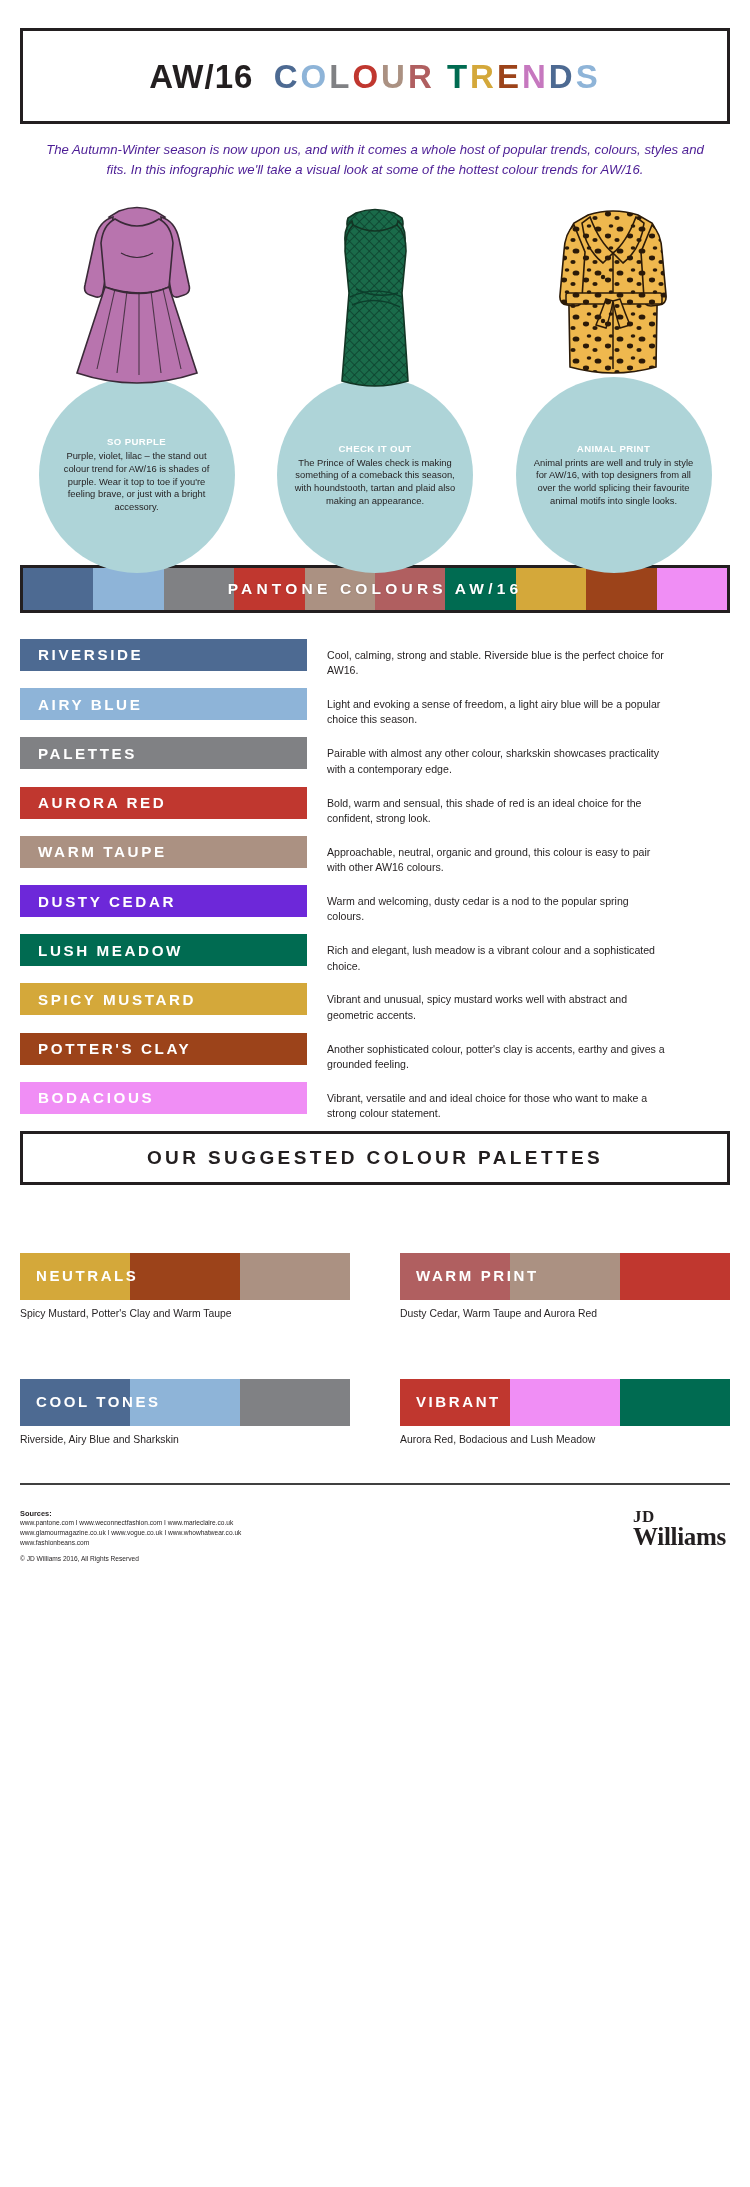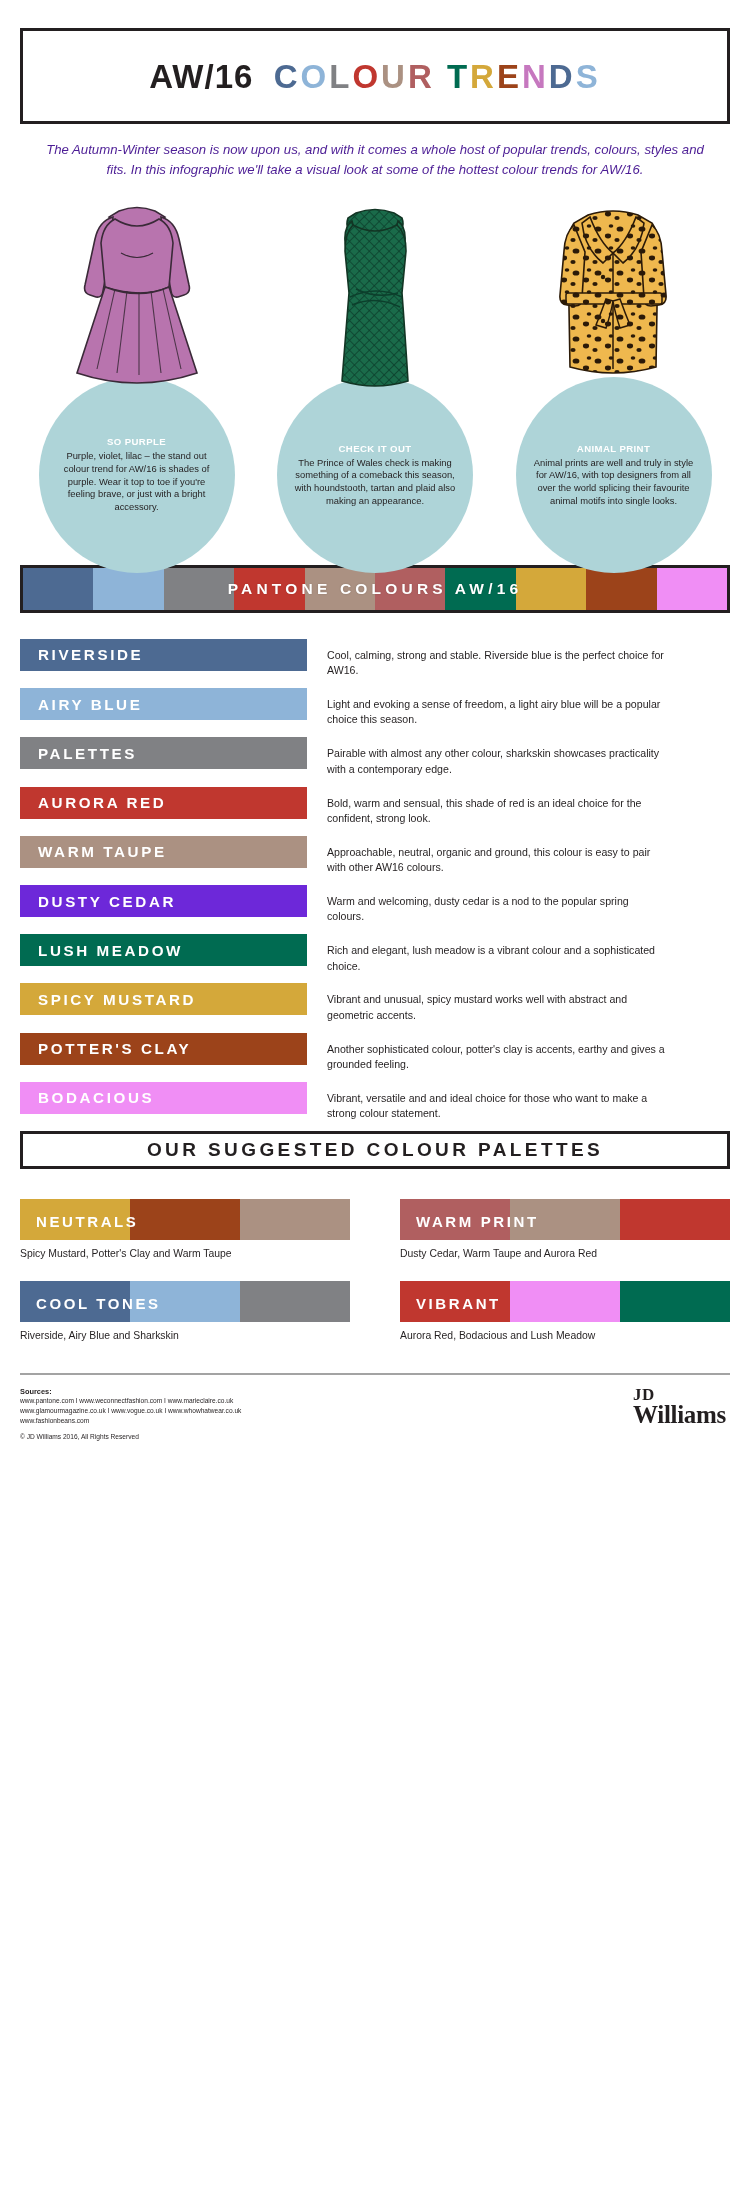--- a/index.html
+++ b/index.html
@@ -141,44 +141,45 @@
     line-height: 1.45;
     padding-top: 9px;
     width: 340px;
     color: #231f20;
   }
 
   
   .pal-head {
     margin-top: 5px;
     border: 3px solid #231f20;
-    height: 38px;
+    height: 54px;
     display: flex;
     align-items: center;
     justify-content: center;
     font-size: 19px;
     font-weight: bold;
     letter-spacing: 3.4px;
   }
 
   
   .pal-grid {
     margin-top: 30px;
     display: flex;
     flex-wrap: wrap;
     justify-content: space-between;
   }
   .pal {
     width: 330px;
     margin-bottom: 22px;
   }
   .pal-bars {
-    height: 41px;
+    height: 47px;
     display: flex;
     position: relative;
+    margin-top: 38px;
   }
   .pal-bars .pb { flex: 1 1 0; }
   .pal-name {
     position: absolute;
     left: 16px;
     top: 0;
     height: 44px;
     display: flex;
     align-items: center;
     color: #ffffff;
@@ -187,23 +188,23 @@
     letter-spacing: 2.6px;
   }
   .pal-cap {
     margin-top: 8px;
     font-size: 10.4px;
     color: #231f20;
   }
 
   
   .footer {
-    margin-top: 10px;
-    border-top: 2px solid #a3a3a3;
-    padding-top: 12px;
+    margin-top: 16px;
+    border-top: 2px solid #404040;
+    padding-top: 24px;
     display: flex;
     justify-content: space-between;
     align-items: flex-start;
   }
   .src-title { font-size: 7.4px; font-weight: bold; }
   .src-line { font-size: 6.6px; line-height: 1.5; color: #231f20; }
   .copy { font-size: 6.6px; margin-top: 7px; }
   .logo { text-align: left; line-height: .92; padding-right: 4px; }
   .logo .l1 { font-family: "Liberation Serif", serif; font-size: 17px; font-weight: bold; letter-spacing: .5px; }
   .logo .l2 { font-family: "Liberation Serif", serif; font-size: 25px; font-weight: bold; letter-spacing: -.3px; }

